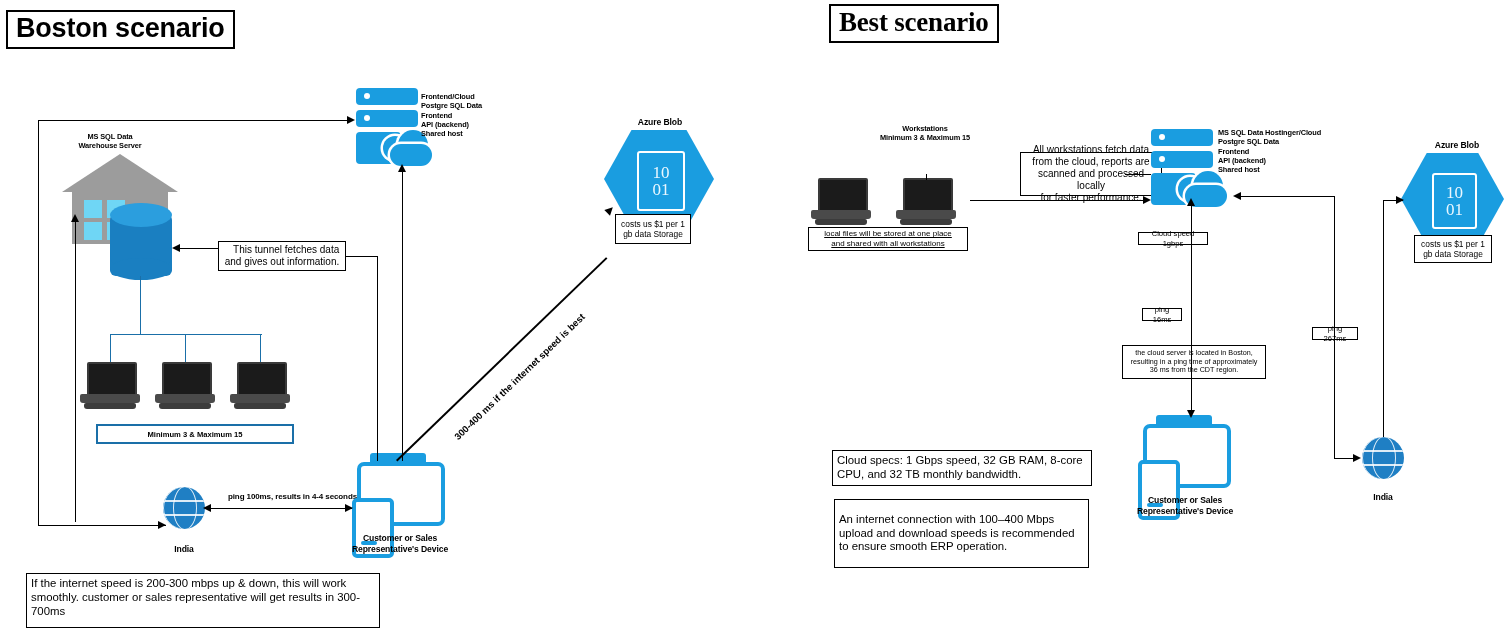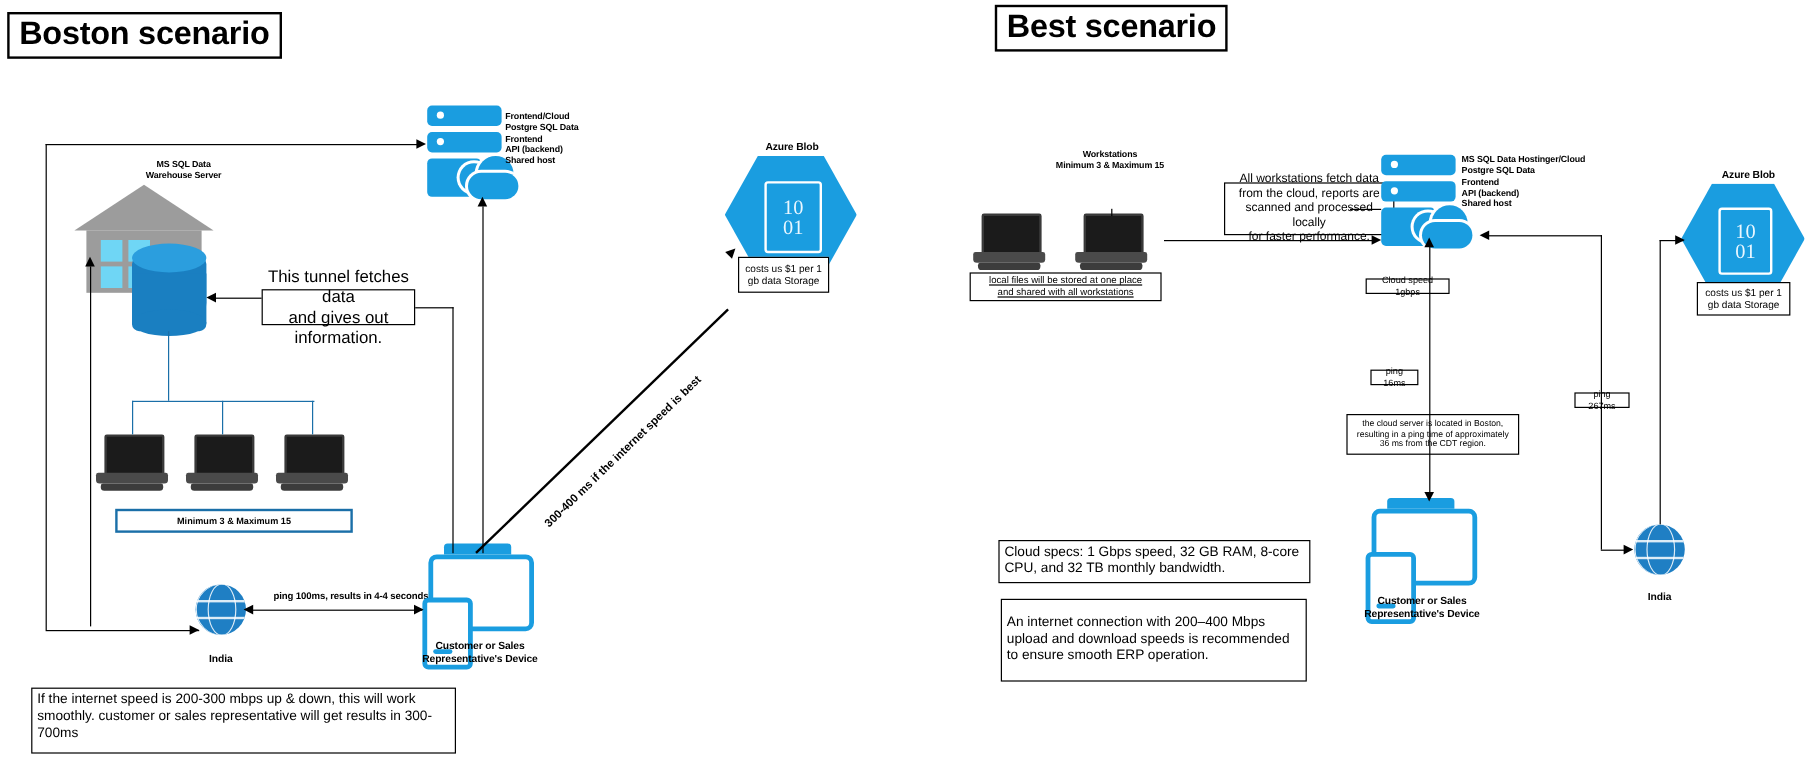--- a/index.html
+++ b/index.html
@@ -74,23 +74,23 @@
   .globe .mer{border-radius:50%;}
   
   .wsbox{position:absolute;border:2px solid #1a6fa8;background:#fff;
          display:flex;align-items:center;justify-content:center;
          font-size:7.6px;font-weight:bold;}
 </style>
 </head>
 <body>
 
 <div class="scenario-title" style="left:6px;top:10px;">Boston scenario</div>
-<div class="scenario-title" style="left:829px;top:4px;">Best scenario</div>
-
-<div class="cap" style="left:40px;top:132px;width:140px;padding-left:43px;">MS SQL Data
+<div class="scenario-title" style="left:829px;top:4px;font-family:Liberation Serif, serif;">Best scenario</div>
+
+<div class="cap" style="left:40px;top:132px;width:140px;">MS SQL Data
 Warehouse Server</div>
 
 <div>
   <div class="house-roof" style="left:62px;top:154px;"></div>
   <div class="house-body" style="left:72px;top:192px;width:96px;height:52px;"></div>
   <div class="house-win" style="left:84px;top:200px;width:18px;height:18px;"></div>
   <div class="house-win" style="left:107px;top:200px;width:18px;height:18px;"></div>
   <div class="house-win" style="left:84px;top:222px;width:18px;height:18px;"></div>
   <div class="house-win" style="left:107px;top:222px;width:18px;height:18px;"></div>
 
@@ -120,21 +120,21 @@
 <div class="hexwrap" style="left:604px;top:130px;">
   <div class="hex" style="left:0;top:0;width:110px;height:98px;"></div>
   <div class="hexdoc" style="left:33px;top:21px;width:44px;height:56px;">
     <span>10</span>
     <span>01</span>
   </div>
 </div>
 <div class="note" style="left:615px;top:214px;width:76px;height:30px;font-size:8.4px;">costs us $1 per 1
 gb data Storage</div>
 
-<div class="note" style="left:218px;top:241px;width:128px;height:30px;font-size:14px;">This tunnel fetches data
+<div class="note" style="left:218px;top:241px;width:128px;height:30px;font-size:10px;text-align:right;">This tunnel fetches data
 and gives out information.</div>
 
 <div>
   <div class="lap-screen" style="left:87px;top:362px;width:46px;height:32px;"></div>
   <div class="lap-base" style="left:80px;top:394px;width:60px;height:9px;"></div>
   <div class="lap-base" style="left:84px;top:403px;width:52px;height:6px;background:#3c3c3c;"></div>
 </div>
 <div>
   <div class="lap-screen" style="left:162px;top:362px;width:46px;height:32px;"></div>
   <div class="lap-base" style="left:155px;top:394px;width:60px;height:9px;"></div>
@@ -266,21 +266,21 @@
   <div class="hex" style="left:0;top:0;width:103px;height:92px;"></div>
   <div class="hexdoc" style="left:31px;top:20px;width:41px;height:52px;">
     <span>10</span>
     <span>01</span>
   </div>
 </div>
 <div class="note" style="left:1414px;top:235px;width:78px;height:28px;font-size:8.4px;">costs us $1 per 1
 gb data Storage</div>
 
 <div class="note left-al" style="left:832px;top:450px;width:260px;height:36px;font-size:11.4px;align-items:flex-start;padding:3px 4px;">Cloud specs: 1 Gbps speed, 32 GB RAM, 8-core CPU, and 32 TB monthly bandwidth.</div>
-<div class="note left-al" style="left:834px;top:499px;width:255px;height:69px;font-size:11.4px;align-items:center;padding:3px 4px;">An internet connection with 200–400 Mbps upload and download speeds is recommended to ensure smooth ERP operation.</div>
+<div class="note left-al" style="left:834px;top:499px;width:255px;height:69px;font-size:11.4px;align-items:center;padding:3px 4px;">An internet connection with 100–400 Mbps upload and download speeds is recommended to ensure smooth ERP operation.</div>
 
 <div class="ln lnh" style="left:970px;top:200px;width:175px;"></div>
 <div class="arrow ar-r" style="left:1143px;top:196px;"></div>
 <div class="ln lnh" style="left:1125px;top:174px;width:26px;"></div>
 <div class="ln lnv" style="left:926px;top:174px;height:6px;"></div>
 
 <div class="ln lnv" style="left:1191px;top:205px;height:208px;"></div>
 <div class="arrow ar-d" style="left:1187px;top:410px;"></div>
 <div class="arrow ar-u" style="left:1187px;top:198px;"></div>
 

